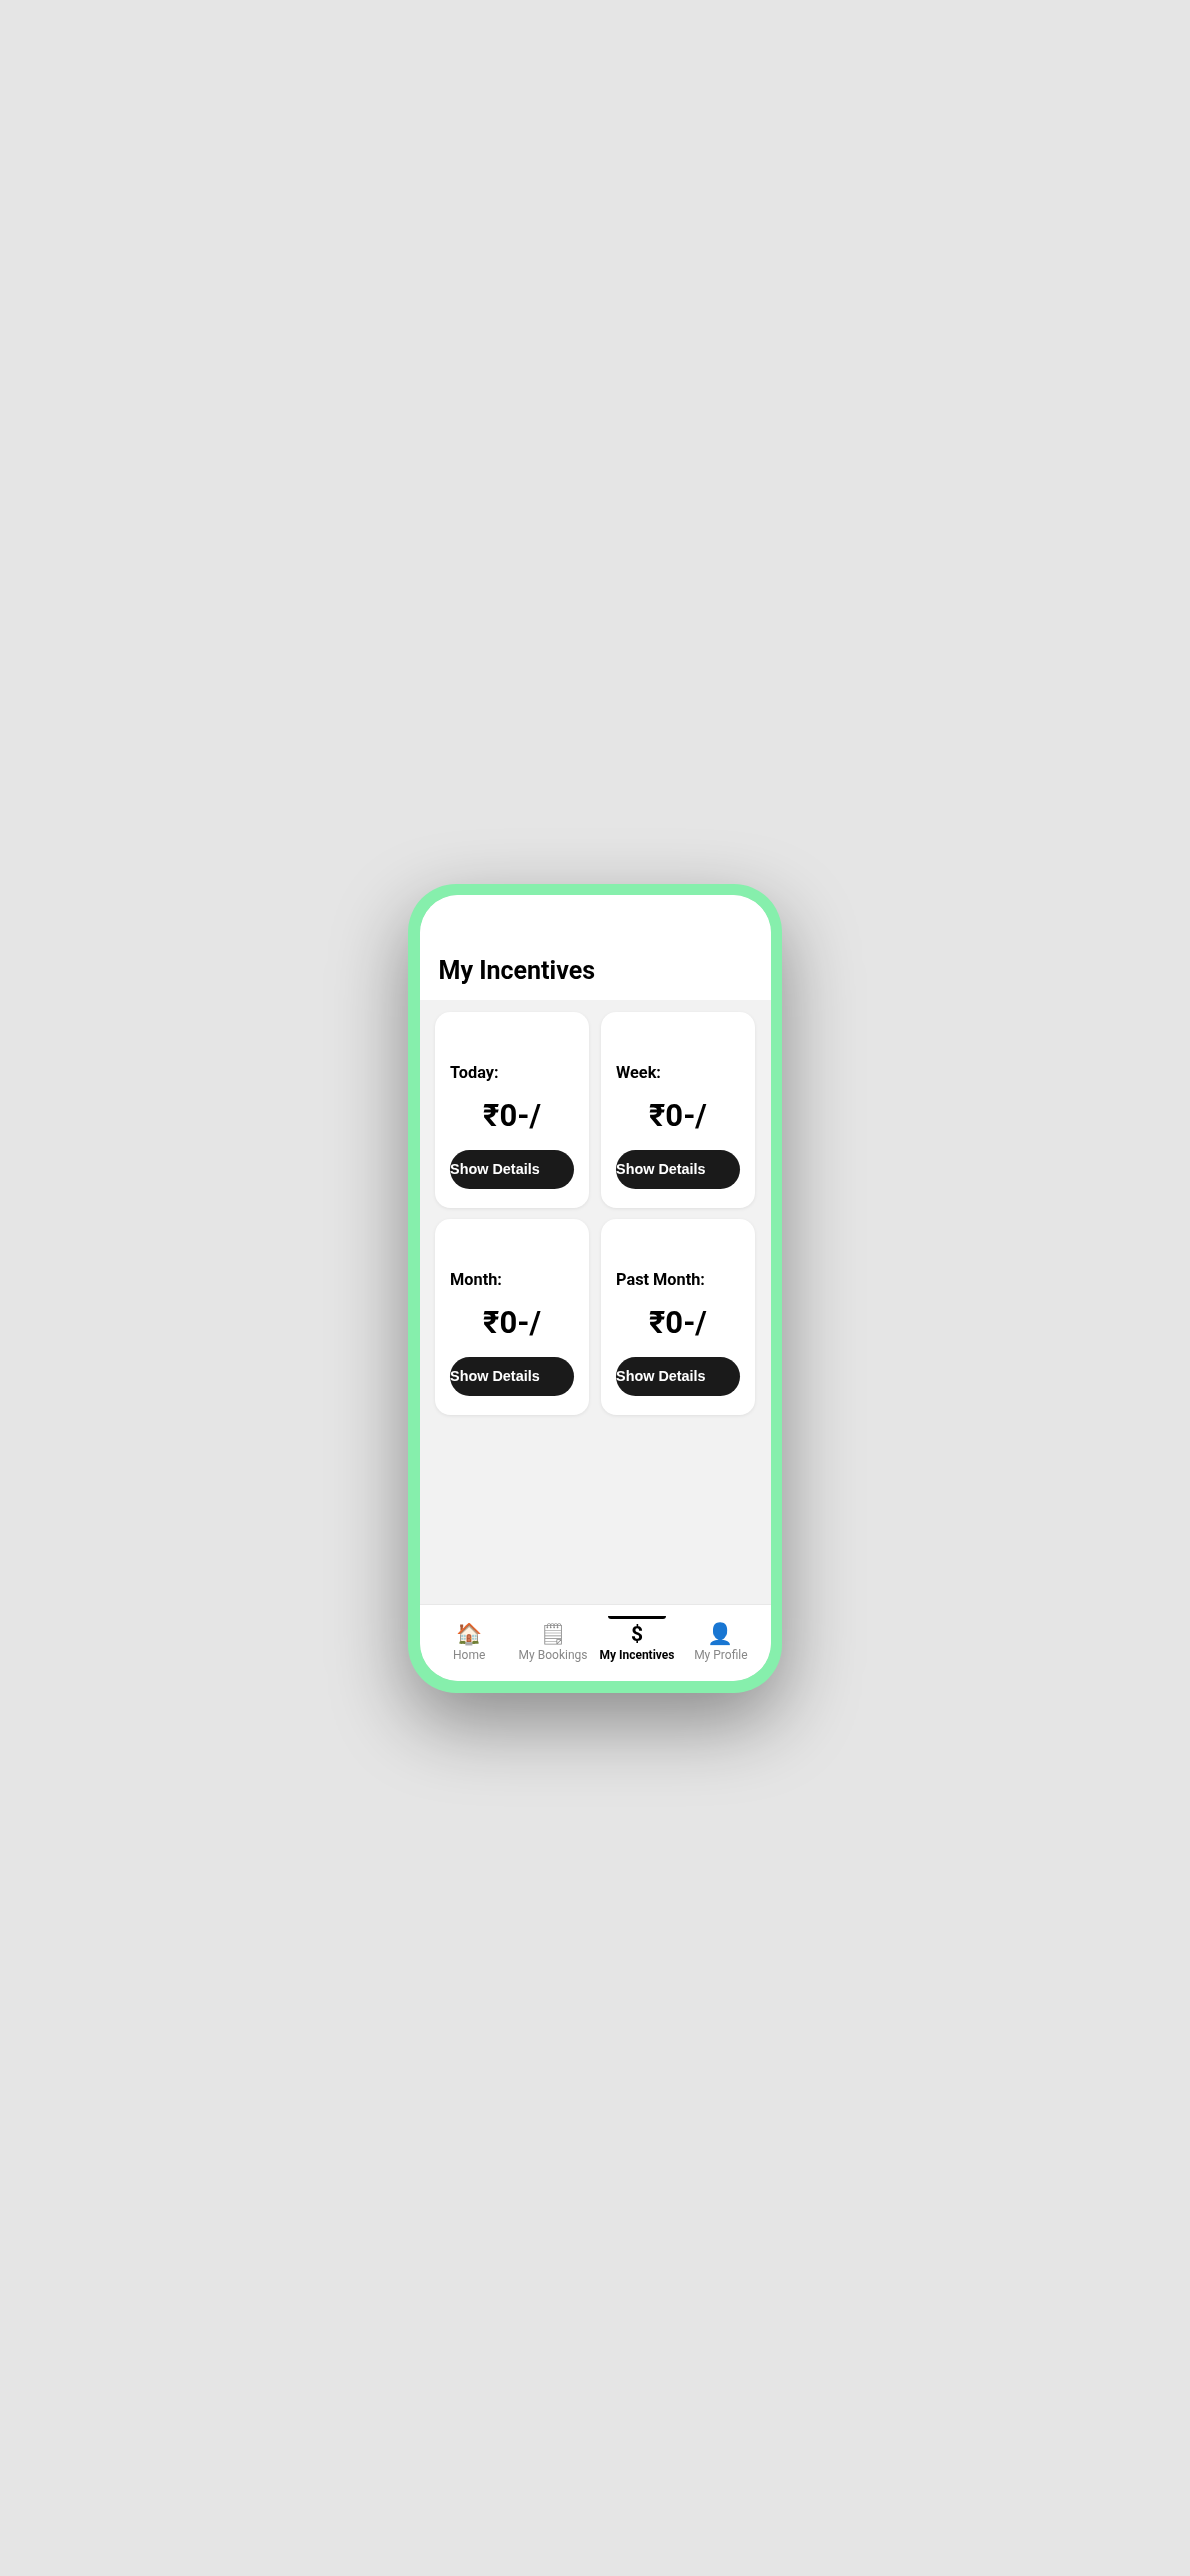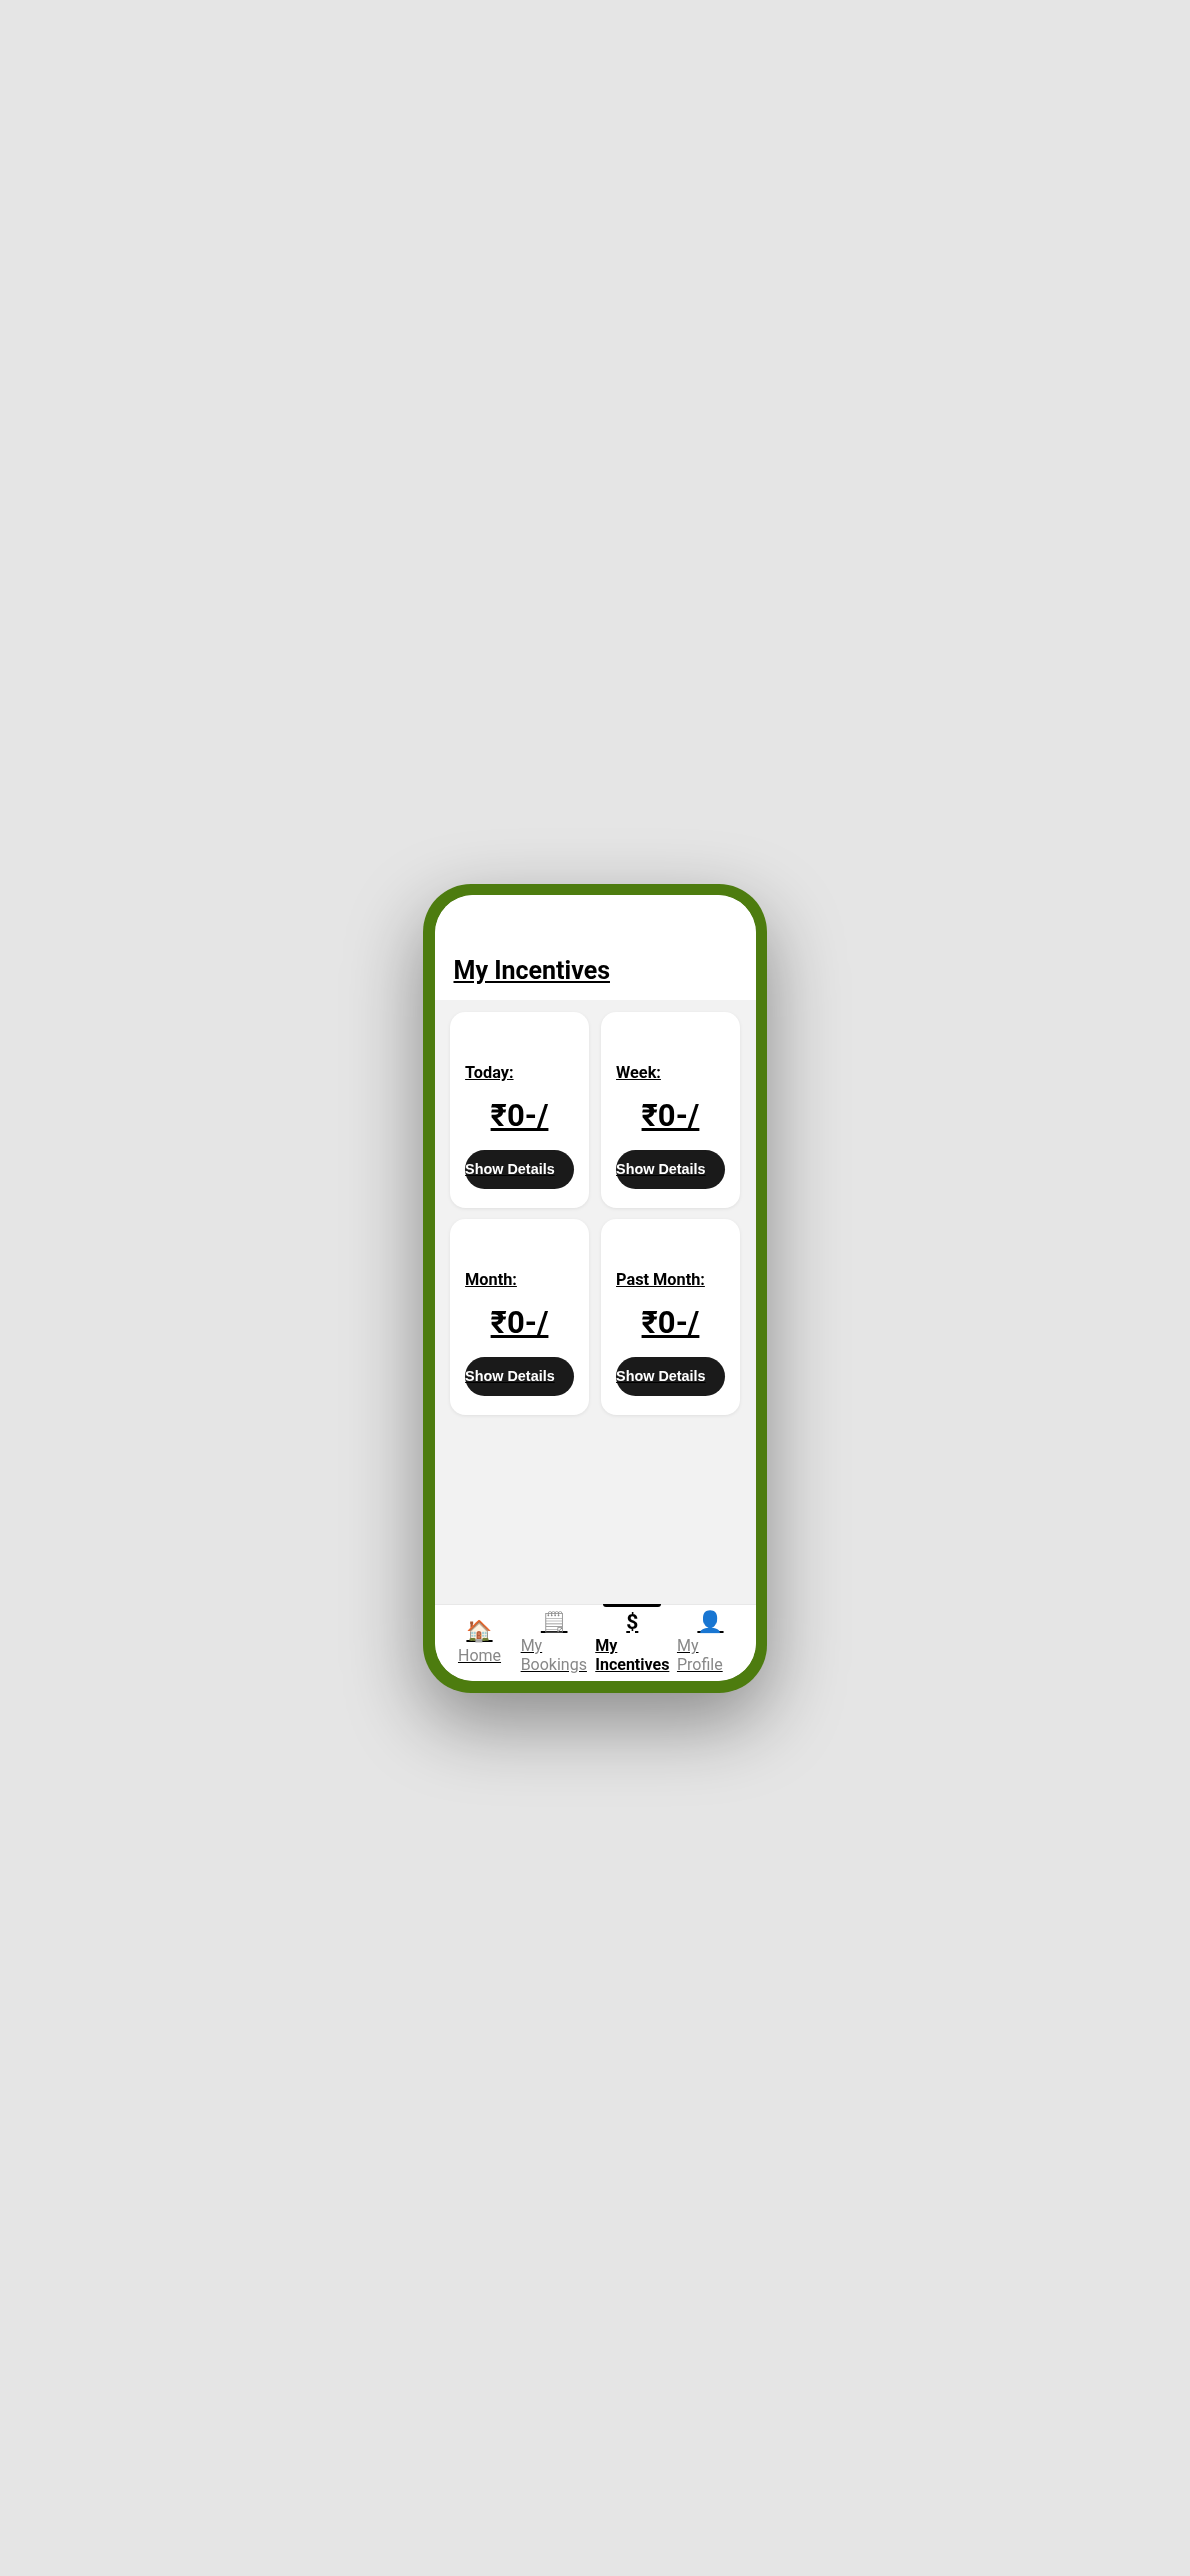--- a/index.html
+++ b/index.html
@@ -7,28 +7,27 @@
     body {
       background: #e5e5e5;
       display: flex;
       justify-content: center;
       align-items: center;
       min-height: 100vh;
       font-family: -apple-system, BlinkMacSystemFont, 'Segoe UI', Roboto, sans-serif;
     }
 
     .phone-frame {
-      width: 344px;
+      width: 374px;
       height: 809px;
-      background: #4d7c0f;
+      background: #86efac;
       border-radius: 48px;
       padding: 11.5px;
       position: relative;
       box-shadow: 0 29px 77px rgba(0,0,0,0.4);
-      text-decoration: underline;
     }
 
     .phone-screen {
       width: 100%;
       height: 100%;
       background: #f2f2f2;
       border-radius: 38px;
       overflow: hidden;
       display: flex;
       flex-direction: column;
@@ -141,21 +140,21 @@
       padding: 7.7px 3.8px;
       cursor: pointer;
     }
 
     .nav-icon {
       font-size: 21px;
       line-height: 1;
     }
 
     .nav-label {
-      font-size: 16px;
+      font-size: 12px;
       color: #888888;
     }
 
     .nav-item.active .nav-label {
       font-weight: 700;
       color: #000000;
     }
 
     .nav-item.active .nav-icon {
       color: #000000;

